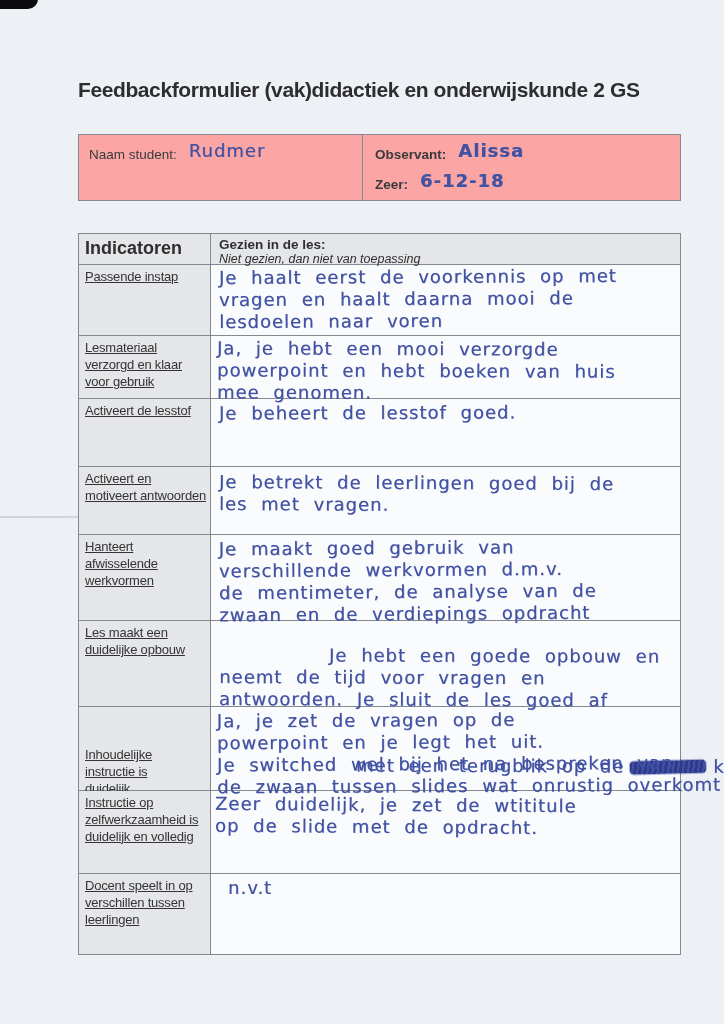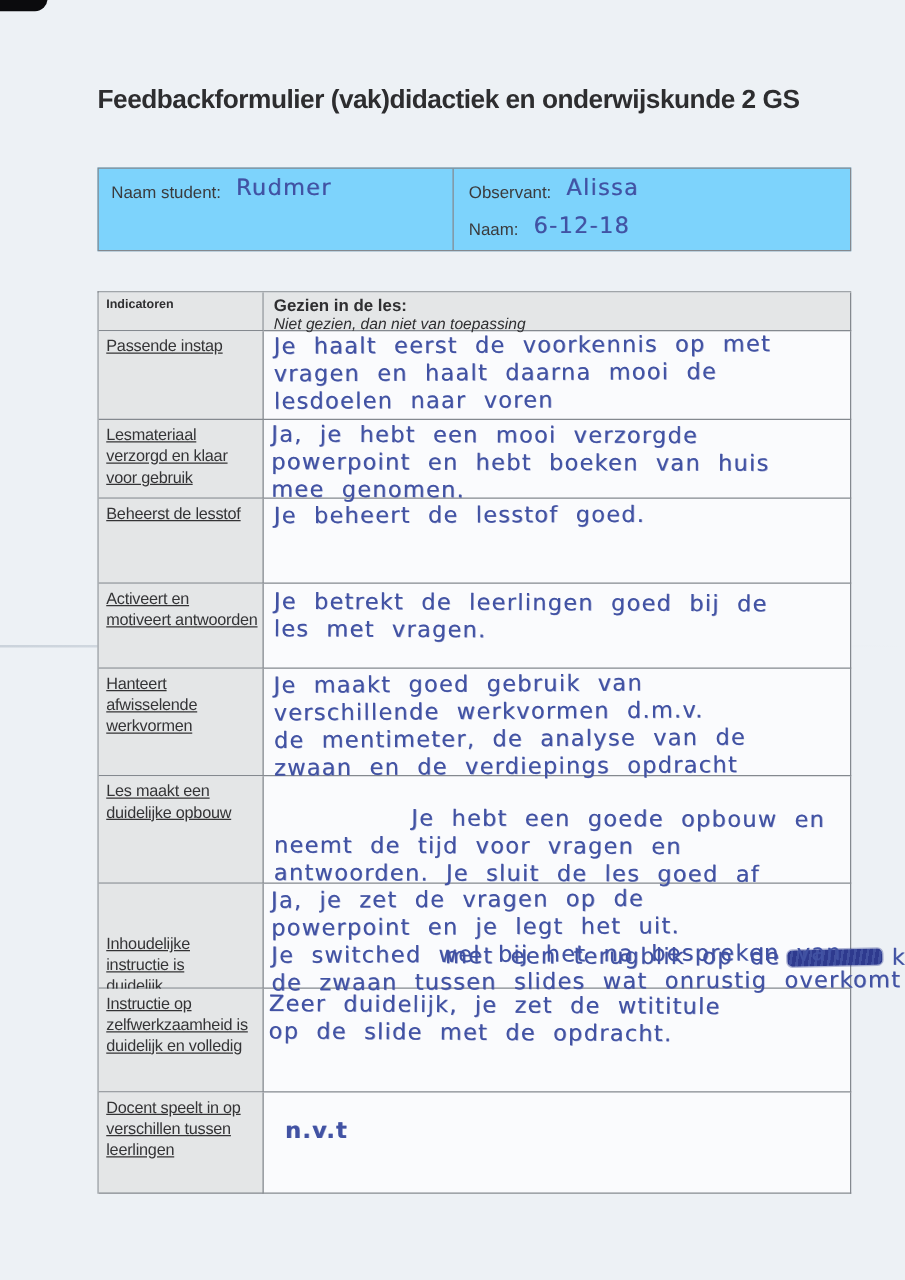--- a/index.html
+++ b/index.html
@@ -16,31 +16,31 @@
   .corner-mark{
     position:absolute;left:-8px;top:-5px;width:46px;height:14px;
     background:#0b0b0d;border-radius:0 0 10px 2px;
   }
   .crease{
     position:absolute;left:0;top:516px;width:100%;height:2px;
     background:linear-gradient(to right,rgba(175,186,198,.55),rgba(195,204,214,.18) 60%,rgba(195,204,214,0));
   }
 
   .title{
-    position:absolute;left:78px;top:68px;
+    position:absolute;left:78px;top:78px;
     font-size:21px;font-weight:600;letter-spacing:-0.4px;color:#2d2d2f;
   }
 
   
   .id-box{
     position:absolute;left:78px;top:134px;width:601px;height:65px;
-    border:1px solid #84898f;background:#7dd3fc;display:flex;
+    border:1px solid #84898f;background:#fca5a5;display:flex;
   }
   .id-left{width:284px;border-right:1px solid #84898f;padding:7px 10px;box-sizing:border-box;}
-  .id-right{flex:1;padding:7px 12px;box-sizing:border-box;}
+  .id-right{flex:1;padding:7px 12px;box-sizing:border-box;font-weight:bold;}
   .plabel{font-size:13.5px;color:#3a3a3c;}
   .id-line{margin-bottom:9px;white-space:nowrap;}
 
   
   .hw,.hw-inline{
     font-family:"DejaVu Sans",sans-serif;
     color:#4152a3;
     text-shadow:.5px .3px 0 rgba(62,77,160,.55);
   }
   .hw-inline{font-size:18px;margin-left:12px;letter-spacing:1px;position:relative;top:-2px;}
@@ -62,21 +62,21 @@
   .cell{
     border-right:1px solid #84898f;border-bottom:1px solid #84898f;
     box-sizing:border-box;position:relative;
   }
   .shade{background:#e4e6e7;}
   .ind{
     font-size:13px;letter-spacing:-0.2px;line-height:1.3;
     padding:4px 2px 4px 6px;white-space:pre-line;color:#343436;text-decoration:underline;
   }
   .ind.vlow{padding-top:40px;}
-  .head1{font-size:10px;font-weight:700;padding:4px 2px 4px 6px;color:#2f2f31;}
+  .head1{font-size:18px;font-weight:700;padding:4px 2px 4px 6px;color:#2f2f31;}
   .head2{padding:3px 8px;color:#2f2f31;}
   .head2 .h2-bold{font-size:13.5px;font-weight:700;display:block;}
   .head2 .h2-italic{font-size:12.5px;font-style:italic;display:block;margin-top:0px;}
 
   .tail{display:block;}
   .scribble{
     display:inline-block;width:76px;height:13px;vertical-align:-1px;
     margin:0 7px 0 6px;border-radius:4px;transform:rotate(-1.5deg);
     background:repeating-linear-gradient(100deg,#2e3a8e 0 3px,#41509f 3px 5px);
     box-shadow:0 0 0 1px rgba(47,60,142,.35);
@@ -84,42 +84,42 @@
 
   
   .hw.c0{left:8px;top:1px;transform:rotate(-0.3deg);}
   .hw.c1{left:6px;top:2px;transform:rotate(0.2deg);}
   .hw.c2{left:8px;top:3px;transform:rotate(-0.2deg);}
   .hw.c3{left:8px;top:5px;transform:rotate(0.3deg);}
   .hw.c4{left:8px;top:2px;transform:rotate(-0.4deg);}
   .hw.c5{left:8px;top:2px;transform:rotate(0.2deg);}
   .hw.c6{left:6px;top:2px;transform:rotate(-0.3deg);}
   .hw.c7{left:4px;top:3px;transform:rotate(0.4deg);}
-  .hw.c8{left:17px;top:20px;font-weight:bold;}
+  .hw.c8{left:17px;top:3px;}
 </style>
 </head>
 <body>
 
 <div class="page">
 
   <div class="corner-mark"></div>
   <div class="crease"></div>
 
   <div class="title">Feedbackformulier (vak)didactiek en onderwijskunde 2 GS</div>
 
   <div class="id-box">
     <div class="id-left">
       <span class="plabel">Naam student:</span><span class="hw-inline">Rudmer</span>
     </div>
     <div class="id-right">
       <div class="id-line">
         <span class="plabel">Observant:</span><span class="hw-inline">Alissa</span>
       </div>
       <div class="id-line">
-        <span class="plabel">Naam:</span><span class="hw-inline">6-12-18</span>
+        <span class="plabel">Zeer:</span><span class="hw-inline">6-12-18</span>
       </div>
     </div>
   </div>
 
   <div class="ftable">
 
     <div class="cell shade head1">Indicatoren</div>
     <div class="cell shade head2">
       <span class="h2-bold">Gezien in de les:</span>
       <span class="h2-italic">Niet gezien, dan niet van toepassing</span>
@@ -134,21 +134,21 @@
 
     <div class="cell shade ind">Lesmateriaal
 verzorgd en klaar
 voor gebruik</div>
     <div class="cell com">
       <div class="hw c1">Ja, je hebt een mooi verzorgde
 powerpoint en hebt boeken van huis
 mee genomen.</div>
     </div>
 
-    <div class="cell shade ind">Beheerst de lesstof</div>
+    <div class="cell shade ind">Activeert de lesstof</div>
     <div class="cell com">
       <div class="hw c2">Je beheert de lesstof goed.</div>
     </div>
 
     <div class="cell shade ind">Activeert en
 motiveert antwoorden</div>
     <div class="cell com">
       <div class="hw c3">Je betrekt de leerlingen goed bij de
 les met vragen.</div>
     </div>

